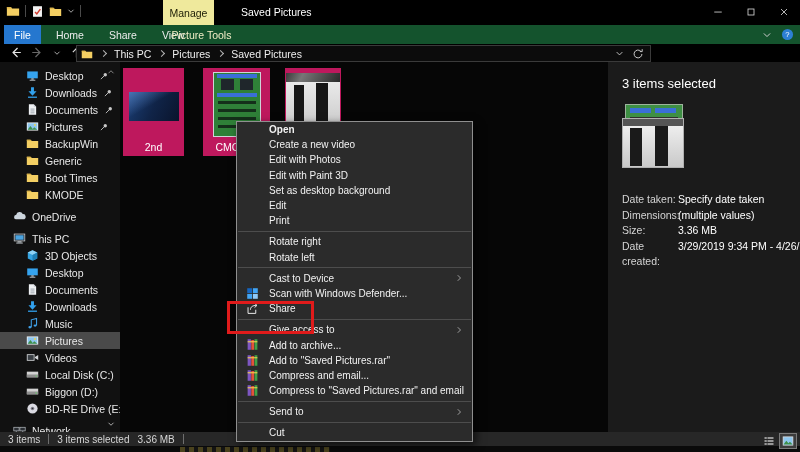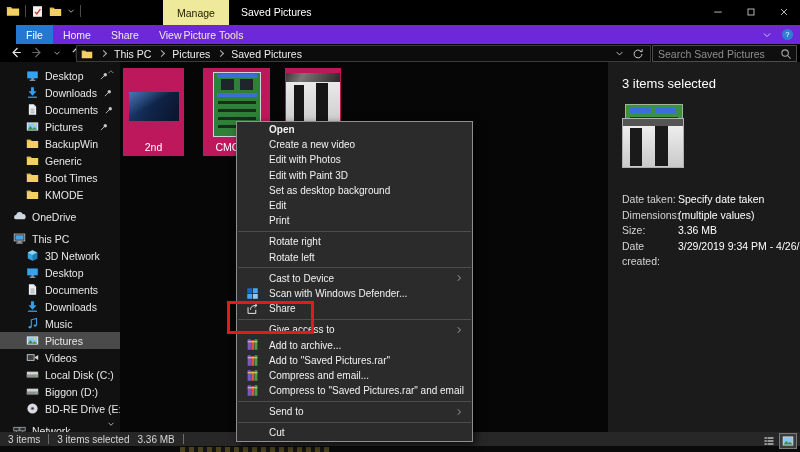--- a/index.html
+++ b/index.html
@@ -6,28 +6,28 @@
   body{position:relative;width:800px;height:452px;overflow:hidden;background:#000;
        font-family:"Liberation Sans",sans-serif;font-size:10.5px;color:#e8e8e8;
        -webkit-font-smoothing:antialiased}
   .i{display:inline-block;line-height:0}
   svg{display:block}
 
   
   .titlebar{position:absolute;left:0;top:0;right:0;height:25px;background:#000}
   .qat{position:absolute;left:6px;top:4px;display:flex;align-items:center;gap:5px}
   .qsep{width:1px;height:12px;background:#4a4a4a}
-  .manage{position:absolute;left:163px;top:0;width:66px;height:25px;background:#efe99c;
+  .manage{position:absolute;left:163px;top:0;width:51px;height:25px;background:#efe99c;
           color:#1b1b04;display:flex;align-items:center;justify-content:center;font-size:10.5px}
   .wtitle{position:absolute;left:241px;top:6px;color:#fff;font-size:10.5px}
   .wctrl{position:absolute;right:0;top:0;display:flex}
   .wbtn{width:33px;height:23px;display:flex;align-items:center;justify-content:center}
 
   
-  .tabrow{position:absolute;left:16px;top:25px;right:0;height:19px;background:#6d28d9;display:flex;}
+  .tabrow{position:absolute;left:4px;top:25px;right:0;height:19px;background:#14532d;display:flex;gap:5px}
   .tab{padding:0 10px;display:flex;align-items:center;color:#ececec;font-size:10.5px}
   .tab-file{background:#2577cf;color:#fff}
   .tab-pt{position:absolute;left:163px;top:0;width:69px;height:20px;display:flex;align-items:center;
           justify-content:center;color:#f1edc6;padding:0}
   .ribicons{position:absolute;right:6px;top:3px;display:flex;gap:9px;align-items:center}
 
   
   .addrrow{position:absolute;left:0;top:44px;right:0;height:18px;background:#000}
   .navbtns{position:absolute;left:9px;top:2px;display:flex;gap:9px;align-items:center}
   .addrfield{position:absolute;left:76px;top:1px;width:565px;height:15px;border:1px solid #3a3a3a;
@@ -246,29 +246,20 @@
           </svg>
         </span>
       <span class="i" style="width:12px;height:12px">
           <svg viewBox="0 0 16 16" width="100%" height="100%">
             <path d="M13.2 8a5.2 5.2 0 11-1.6-3.8" fill="none" stroke="#cfcfcf" stroke-width="1.3"></path>
             <path d="M13.6 1.6v3.2h-3.2" fill="none" stroke="#cfcfcf" stroke-width="1.3"></path>
           </svg>
         </span>
     </div>
   </div>
-  <div class="searchfield">
-    <input type="text" placeholder="Search Saved Pictures" style="">
-    <span class="i" style="width:12px;height:12px;margin-right:4px">
-        <svg viewBox="0 0 16 16" width="100%" height="100%">
-          <circle cx="6.8" cy="6.8" r="4.3" fill="none" stroke="#a9a9a9" stroke-width="1.4"></circle>
-          <path d="M10 10l4.2 4.2" stroke="#a9a9a9" stroke-width="1.4"></path>
-        </svg>
-      </span>
-  </div>
 </div>
 
 <div class="sidebar" id="sidebar">
   <span class="sb-arrow i" style="top:6px">
       <svg viewBox="0 0 16 16" width="100%" height="100%">
         <path d="M3 10.5l5-5 5 5" fill="none" stroke="#9f9f9f" stroke-width="1.6"></path>
       </svg>
     </span>
   <span class="sb-arrow i" style="bottom:4px">
       <svg viewBox="0 0 16 16" width="100%" height="100%">
@@ -395,21 +386,21 @@
       <span>This PC</span>
     </div>
     <div class="snav ind1">
       <span class="i14 i">
         <svg viewBox="0 0 16 16" width="100%" height="100%">
           <path d="M8 1.5l5.8 2.9v7.2L8 14.5 2.2 11.6V4.4z" fill="#35a3e0"></path>
           <path d="M8 1.5l5.8 2.9L8 7.3 2.2 4.4z" fill="#8fd2f4"></path>
           <path d="M8 7.3v7.2l5.8-2.9V4.4z" fill="#1f7fb5"></path>
         </svg>
       </span>
-      <span>3D Network</span>
+      <span>3D Objects</span>
     </div>
     <div class="snav ind1">
       <span class="i14 i">
         <svg viewBox="0 0 16 16" width="100%" height="100%">
           <rect x="1.5" y="3" width="13" height="8.5" fill="#35a3ee"></rect>
           <rect x="6.5" y="11.5" width="3" height="1.6" fill="#b9c0c7"></rect>
           <rect x="4.5" y="13.2" width="7" height="1.2" fill="#b9c0c7"></rect>
         </svg>
       </span>
       <span>Desktop</span>

